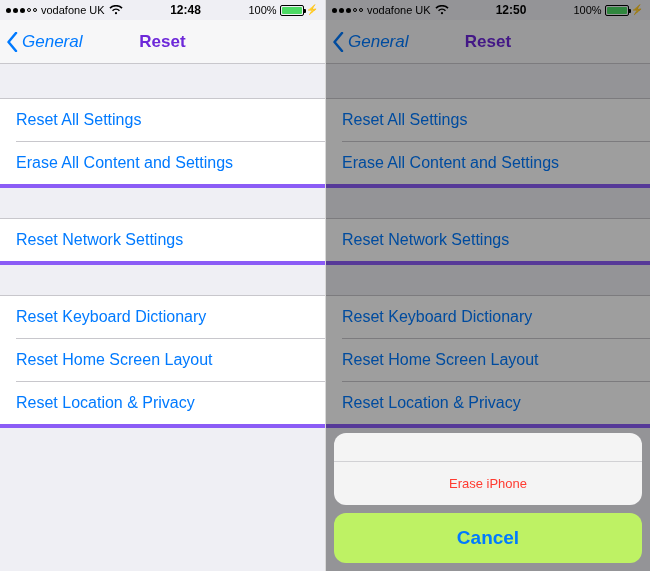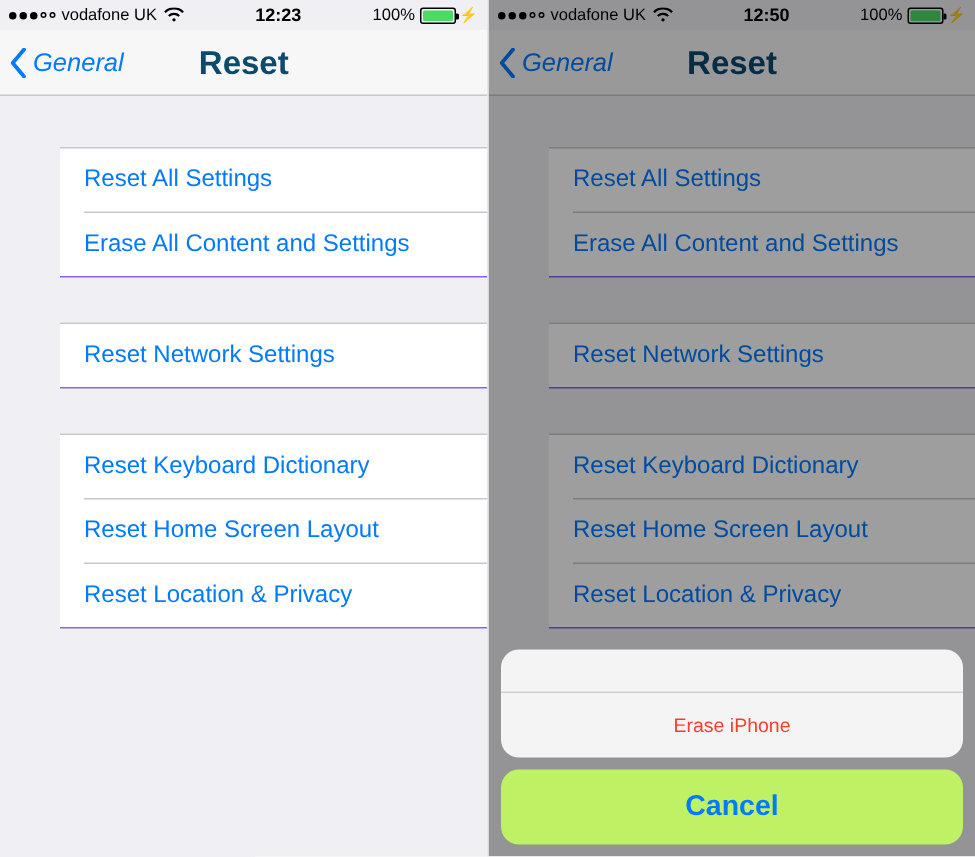--- a/index.html
+++ b/index.html
@@ -10,39 +10,39 @@
 
   
   .status-bar { height: 20px; display: flex; align-items: center; justify-content: space-between; padding: 0 6px; font-size: 12px; font-weight: 500; color: #000; }
   .status-left { display: flex; align-items: center; gap: 4px; }
   .signal-dots { display: flex; gap: 2px; align-items: center; }
   .dot { width: 5px; height: 5px; border-radius: 50%; background: #000; }
   .dot.empty { background: transparent; border: 1px solid #000; width: 4px; height: 4px; }
   .carrier { font-size: 11px; }
   .wifi-icon svg { width: 14px; height: 10px; display: block; }
   .status-center { font-weight: 600; font-size: 12px; }
-  .status-right { display: flex; align-items: flex-end; gap: 3px; }
+  .status-right { display: flex; align-items: center; gap: 3px; }
   .battery-pct { font-size: 11px; }
   .battery { width: 24px; height: 11px; border: 1px solid #000; border-radius: 2px; position: relative; }
   .battery::after { content: ""; position: absolute; right: -3px; top: 3px; width: 2px; height: 4px; background: #000; border-radius: 0 1px 1px 0; }
   .battery-fill { position: absolute; left: 1px; top: 1px; bottom: 1px; right: 1px; background: #4cd964; border-radius: 1px; }
   .bolt { font-size: 10px; line-height: 1; }
 
   
   .nav-bar { height: 44px; background: #f7f7f8; border-bottom: 1px solid #c8c7cc; position: relative; display: flex; align-items: center; }
   .nav-back { display: flex; align-items: center; color: #007aff; font-size: 17px; padding-left: 6px; cursor: pointer; font-style: italic; }
   .nav-back svg { width: 12px; height: 20px; }
   .nav-back-label { margin-left: 4px; }
-  .nav-title { position: absolute; left: 0; right: 0; text-align: center; font-size: 22px; font-weight: 600; color: #0c4a6e; pointer-events: none; }
+  .nav-title { position: absolute; left: 0; right: 0; text-align: center; font-size: 17px; font-weight: 600; color: #6d28d9; pointer-events: none; }
 
   
   .content { flex: 1; overflow: hidden; }
   .group-gap { height: 34px; }
   .group-gap.small { height: 30px; }
-  .list { background: #fff; border-top: 1px solid #c8c7cc; border-bottom: 1px solid #8b5cf6; margin-left: 40px; }
+  .list { background: #fff; border-top: 1px solid #c8c7cc; border-bottom: 4px solid #8b5cf6; }
   .row { padding: 12px 16px; font-size: 16px; color: #007aff; cursor: pointer; position: relative; }
   .row + .row { border-top: 1px solid #c8c7cc; margin-left: 16px; padding-left: 0; }
   
   .row + .row::before { content:""; position:absolute; left:-16px; right:0; top:-1px; height:1px; background:transparent; }
 
   
   .dim { position: absolute; inset: 0; background: rgba(0,0,0,0.38); }
 
   
   .action-sheet { position: absolute; left: 8px; right: 8px; bottom: 8px; }
@@ -67,21 +67,21 @@
             <span class="dot empty"></span>
             <span class="dot empty"></span>
         </div>
         <span class="carrier">vodafone UK</span>
         <span class="wifi-icon">
           <svg viewBox="0 0 20 14">
               <path d="M10 13.2a1.6 1.6 0 1 0 0-3.2 1.6 1.6 0 0 0 0 3.2zm-4.2-4.5a6 6 0 0 1 8.4 0l1.5-1.5a8.1 8.1 0 0 0-11.4 0l1.5 1.5zM2.1 5.1a11.2 11.2 0 0 1 15.8 0L19.4 3.6a13.3 13.3 0 0 0-18.8 0L2.1 5.1z" fill="#000"></path>
             </svg>
         </span>
       </div>
-      <div class="status-center">12:23</div>
+      <div class="status-center">12:48</div>
       <div class="status-right">
         <span class="battery-pct">100%</span>
         <div class="battery">
             <div class="battery-fill"></div>
           </div>
         <span class="bolt">⚡</span>
       </div>
     </div>
 
     <div class="nav-bar">

